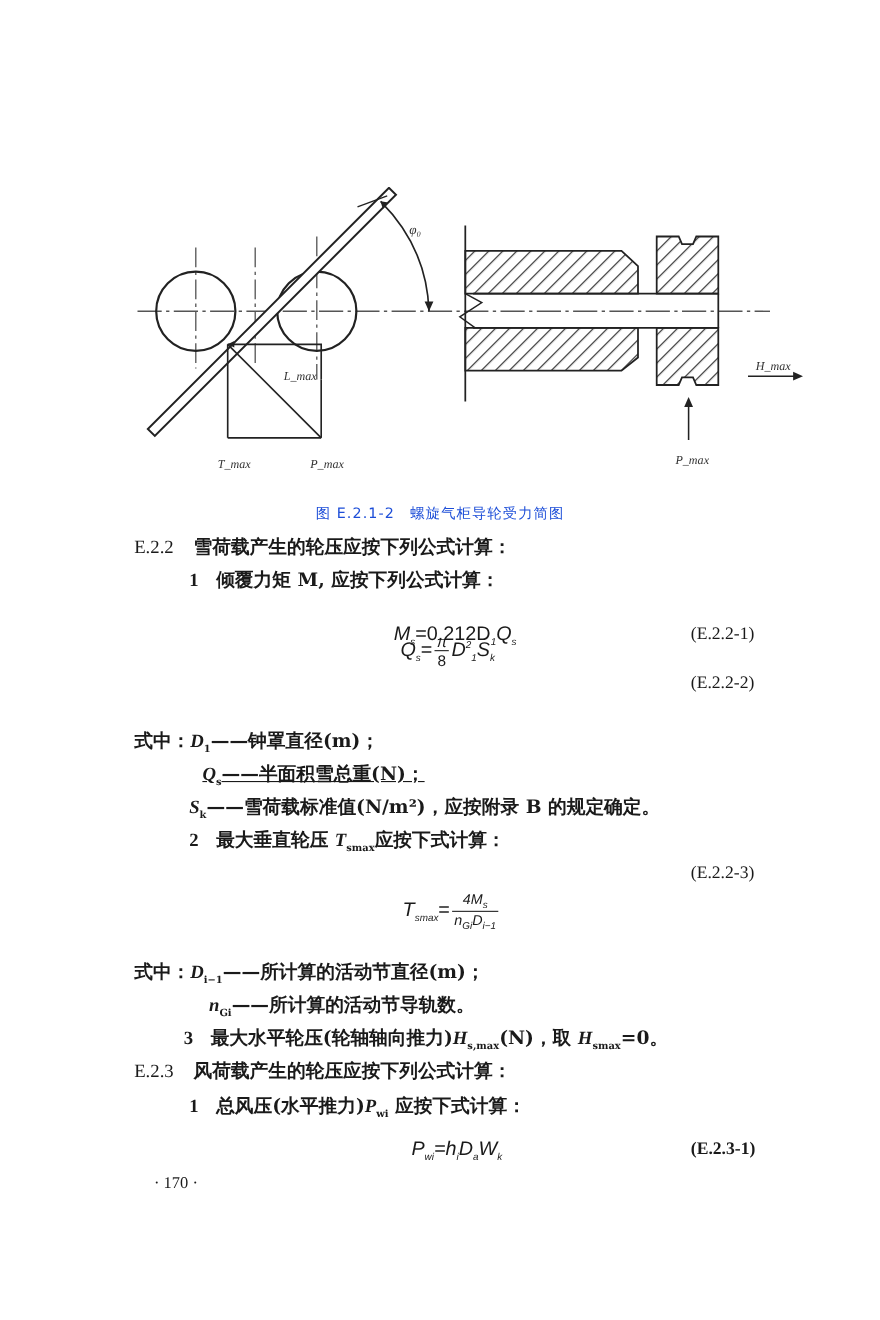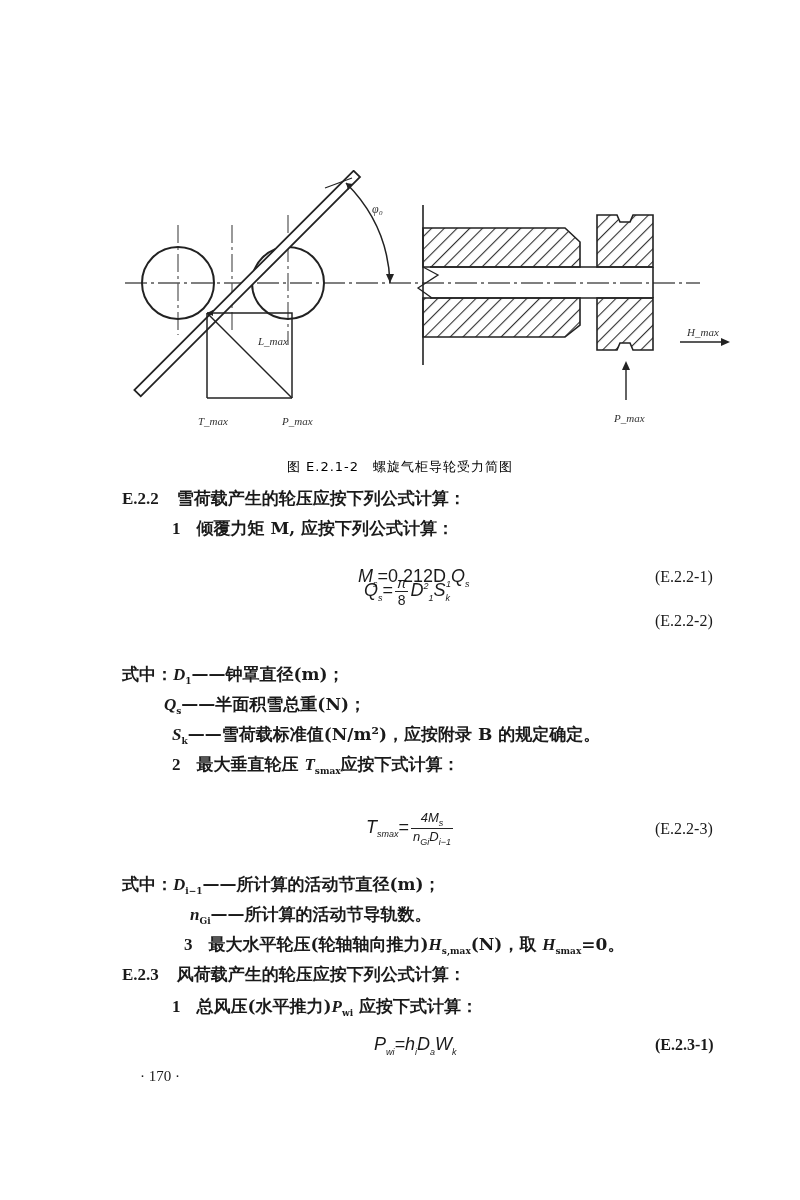--- a/index.html
+++ b/index.html
@@ -1,26 +1,26 @@
 <!DOCTYPE html>
 <html><head>
 <meta charset="utf-8">
 <style>
   html, body { margin: 0; padding: 0; background: #ffffff; }
   body { width: 800px; height: 1200px; position: relative; overflow: hidden;
          font-family: "DejaVu Serif", "Liberation Serif", serif; color: #1a1a1a; }
   .fig { position: absolute; left: 120px; top: 170px; width: 660px; height: 270px; }
   .caption { position: absolute; left: 0; width: 800px; top: 458px; text-align: center;
-             font-size: 13px; font-family: "DejaVu Sans", "Liberation Sans", sans-serif; color: #000000; letter-spacing: 1px; }
+             font-size: 13px; font-family: "DejaVu Sans", "Liberation Sans", sans-serif; color: #1d4ed8; letter-spacing: 1px; }
   .line { position: absolute; font-size: 17px; white-space: nowrap; line-height: 24px; }
   .bold { font-weight: bold; }
-  .sec { font-family: "Liberation Serif", serif; font-weight: bold; margin-right: 18px; text-align: center; }
+  .sec { font-family: "Liberation Serif", serif; font-weight: normal; margin-right: 18px; text-align: center; }
   .num { font-weight: bold; margin-right: 16px; font-family: "Liberation Serif", serif; }
   .eq { position: absolute; font-family: Liberation Sans, sans-serif; font-size: 18px; font-style: italic; white-space: nowrap; }
-  .eqno { position: absolute; left: 628px; font-family: "Liberation Serif", serif; font-size: 16px; white-space: nowrap; margin-left: 27px; }
+  .eqno { position: absolute; left: 628px; font-family: "Liberation Serif", serif; font-size: 16px; white-space: nowrap; }
   .it { font-style: italic; font-family: "Liberation Serif", serif; }
   sub { font-size: 9px; }
   .frac { display: inline-block; vertical-align: middle; text-align: center; margin: 0 2px; }
   .frac .n { display: block; border-bottom: 1px solid #222; padding: 0 2px; }
   .frac .d { display: block; padding: 0 2px; }
   .pageno { position: absolute; left: 140px; top: 1068px; font-size: 15px; font-family: "Liberation Serif", serif; }
 </style>
 </head>
 <body>
 
@@ -100,44 +100,44 @@
 <div class="eqno" style="top:568px;">(E.2.2-1)</div>
 
 <div class="eq" style="left:364px; top:575px;">
   <span>Q</span><sub>s</sub><span style="font-style:normal">=</span><span class="frac" style="font-size:14px;"><span class="n">π</span><span class="d" style="font-style:normal">8</span></span><span>D</span><sup style="font-size:9px">2</sup><sub>1</sub><span>S</span><sub>k</sub>
 </div>
 <div class="eqno" style="top:612px;">(E.2.2-2)</div>
 
 <div class="line bold" style="left:122px; top:662px;">
   <span>式中：</span><span class="it">D</span><sub>1</sub><span>——钟罩直径(m)；</span>
 </div>
-<div class="line bold" style="left:164px; top:692px;">
+<div class="line bold" style="left:184px; top:692px;text-decoration:underline;">
   <span class="it">Q</span><sub>s</sub><span>——半面积雪总重(N)；</span>
 </div>
 <div class="line bold" style="left:172px; top:722px;text-align:center;">
   <span class="it">S</span><sub>k</sub><span>——雪荷载标准值(N/m²)，应按附录 B 的规定确定。</span>
 </div>
 
 <div class="line bold" style="left:172px; top:752px;">
   <span class="num">2</span><span>最大垂直轮压 </span><span class="it">T</span><sub>smax</sub><span>应按下式计算：</span>
 </div>
 
 <div class="eq" style="left:366px; top:810px;">
   <span>T</span><sub>smax</sub><span style="font-style:normal">=</span><span class="frac" style="font-size:13px;"><span class="n"><span>4M</span><sub>s</sub></span><span class="d"><span>n</span><sub>Gi</sub><span>D</span><sub>i−1</sub></span></span>
 </div>
-<div class="eqno" style="top:820px;">(E.2.2-3)</div>
+<div class="eqno" style="top:785px;">(E.2.2-3)</div>
 
 <div class="line bold" style="left:122px; top:872px;">
   <span>式中：</span><span class="it">D</span><sub>i−1</sub><span>——所计算的活动节直径(m)；</span>
 </div>
 <div class="line bold" style="left:190px; top:902px;">
   <span class="it">n</span><sub>Gi</sub><span>——所计算的活动节导轨数。</span>
 </div>
 
-<div class="line bold" style="left:184px; top:932px;">
+<div class="line bold" style="left:167px; top:932px;">
   <span class="num">3</span><span>最大水平轮压(轮轴轴向推力)</span><span class="it">H</span><sub>s,max</sub><span>(N)，取 </span><span class="it">H</span><sub>smax</sub><span>=0。</span>
 </div>
 
 <div class="line bold" style="left:122px; top:962px;">
   <span class="sec">E.2.3</span><span>风荷载产生的轮压应按下列公式计算：</span>
 </div>
 
 <div class="line bold" style="left:172px; top:994px;">
   <span class="num">1</span><span>总风压(水平推力)</span><span class="it">P</span><sub>wi</sub><span> 应按下式计算：</span>
 </div>

